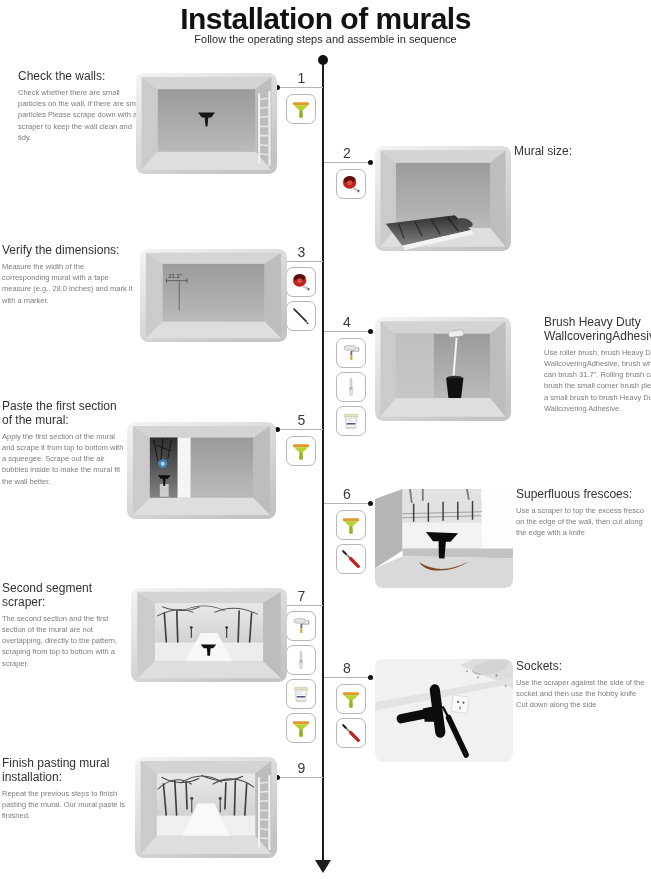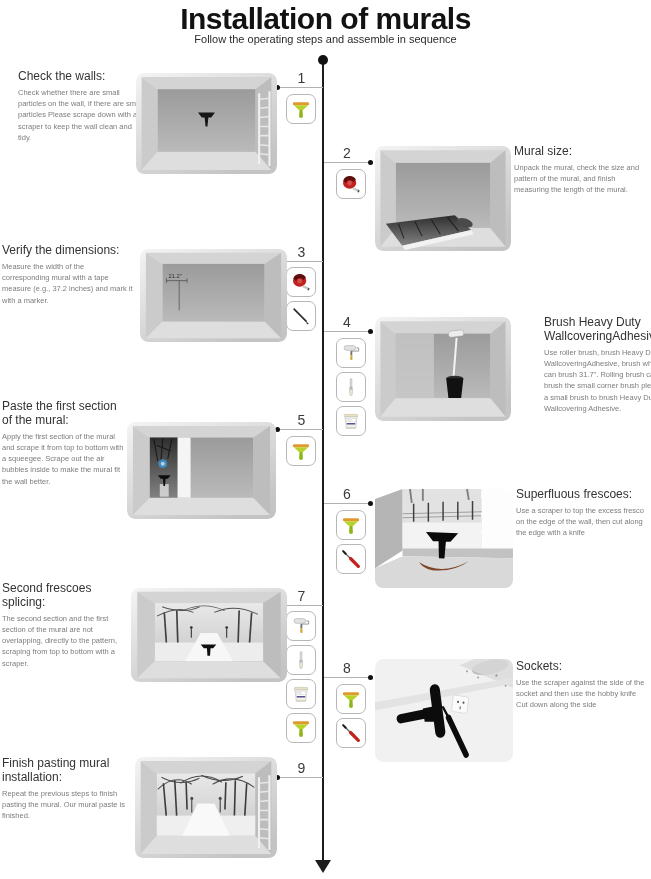--- a/index.html
+++ b/index.html
@@ -196,26 +196,25 @@
           <line x1="44" y1="72" x2="52" y2="86"></line>
         <line x1="62" y1="70" x2="72" y2="84"></line>
           <line x1="80" y1="68" x2="92" y2="81"></line>
       </g>
       <polygon points="30,95 106,80 109,84 33,99" fill="#f2f2f2"></polygon>
       <ellipse cx="99" cy="73" rx="9" ry="4" fill="#4a4a4a" transform="rotate(14 99 73)"></ellipse>
     </svg>
   </div>
   <div class="txt t2">
     <h3>Mural size:</h3>
-    <p>Unpack the mural, check the size and pattern of the mural, and finish measuring the length of the mural.</p>
   </div>
 
   <div class="txt t3">
     <h3>Verify the dimensions:</h3>
-    <p>Measure the width of the corresponding mural with a tape measure (e.g., 37.2 inches) and mark it with a marker.</p>
+    <p>Measure the width of the corresponding mural with a tape measure (e.g., 28.0 inches) and mark it with a marker.</p>
   </div>
   <div class="num n3">3</div>
   <div class="conn c3"></div>
   <div class="edot d3"></div>
   <div class="tools g3">
     <div class="tool">
         <svg viewBox="0 0 24 24">
           <use href="#sym-tape"></use>
         </svg>
       </div>
@@ -348,21 +347,21 @@
       <path d="M48,74 Q72,88 102,73 Q86,84 62,82 Q52,80 48,74 Z" fill="#7d4526"></path>
       <path d="M55,44 L90,44 L82,53 L77,53 L76,70 L70,70 L69,53 L63,53 Z" fill="#0b0b0b" transform="rotate(2 72 55)"></path>
     </svg>
   </div>
   <div class="txt t6">
     <h3>Superfluous frescoes:</h3>
     <p>Use a scraper to top the excess fresco on the edge of the wall, then cut along the edge with a knife</p>
   </div>
 
   <div class="txt t7">
-    <h3>Second frescoes splicing:</h3>
+    <h3>Second segment scraper:</h3>
     <p>The second section and the first section of the mural are not overlapping, directly to the pattern, scraping from top to bottom with a scraper.</p>
   </div>
   <div class="num n7">7</div>
   <div class="conn c7"></div>
   <div class="edot d7"></div>
   <div class="tools g7">
     <div class="tool">
         <svg viewBox="0 0 24 24">
           <use href="#sym-roller"></use>
         </svg>

